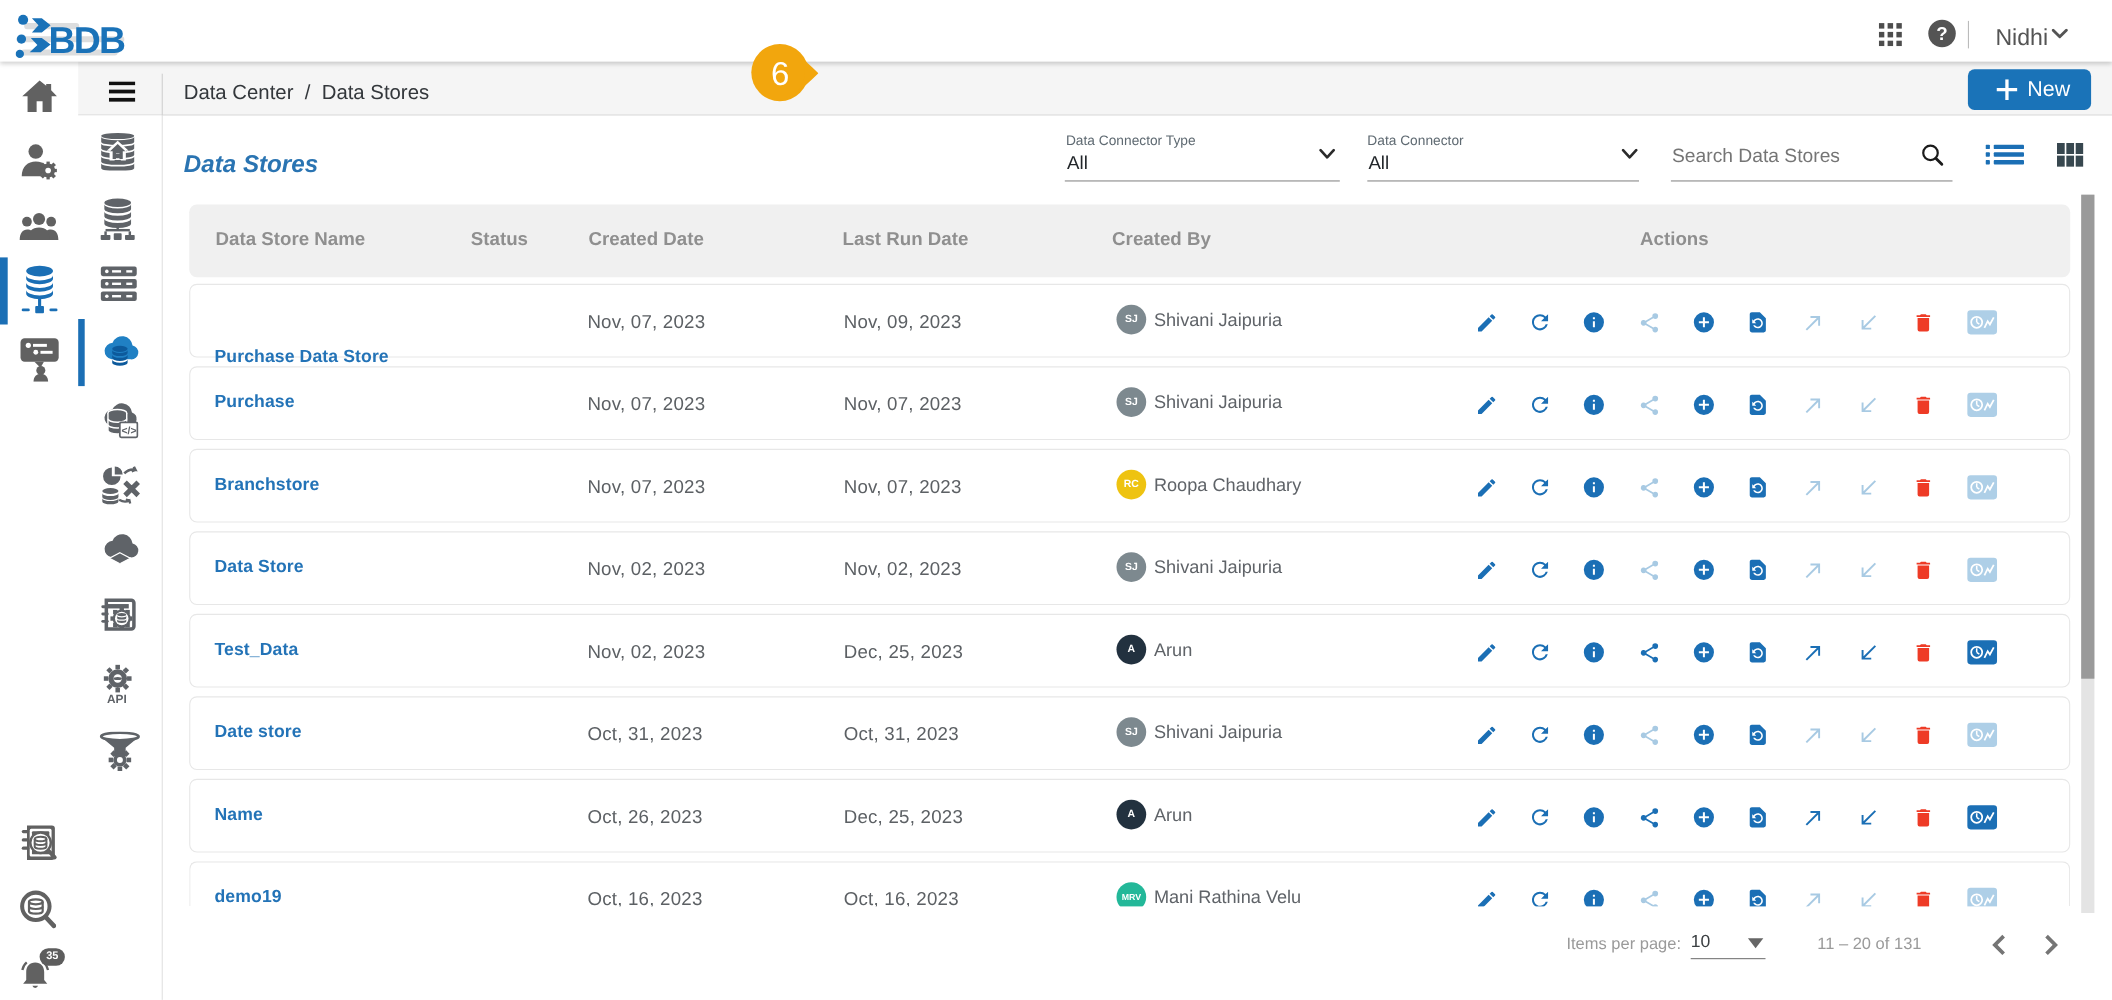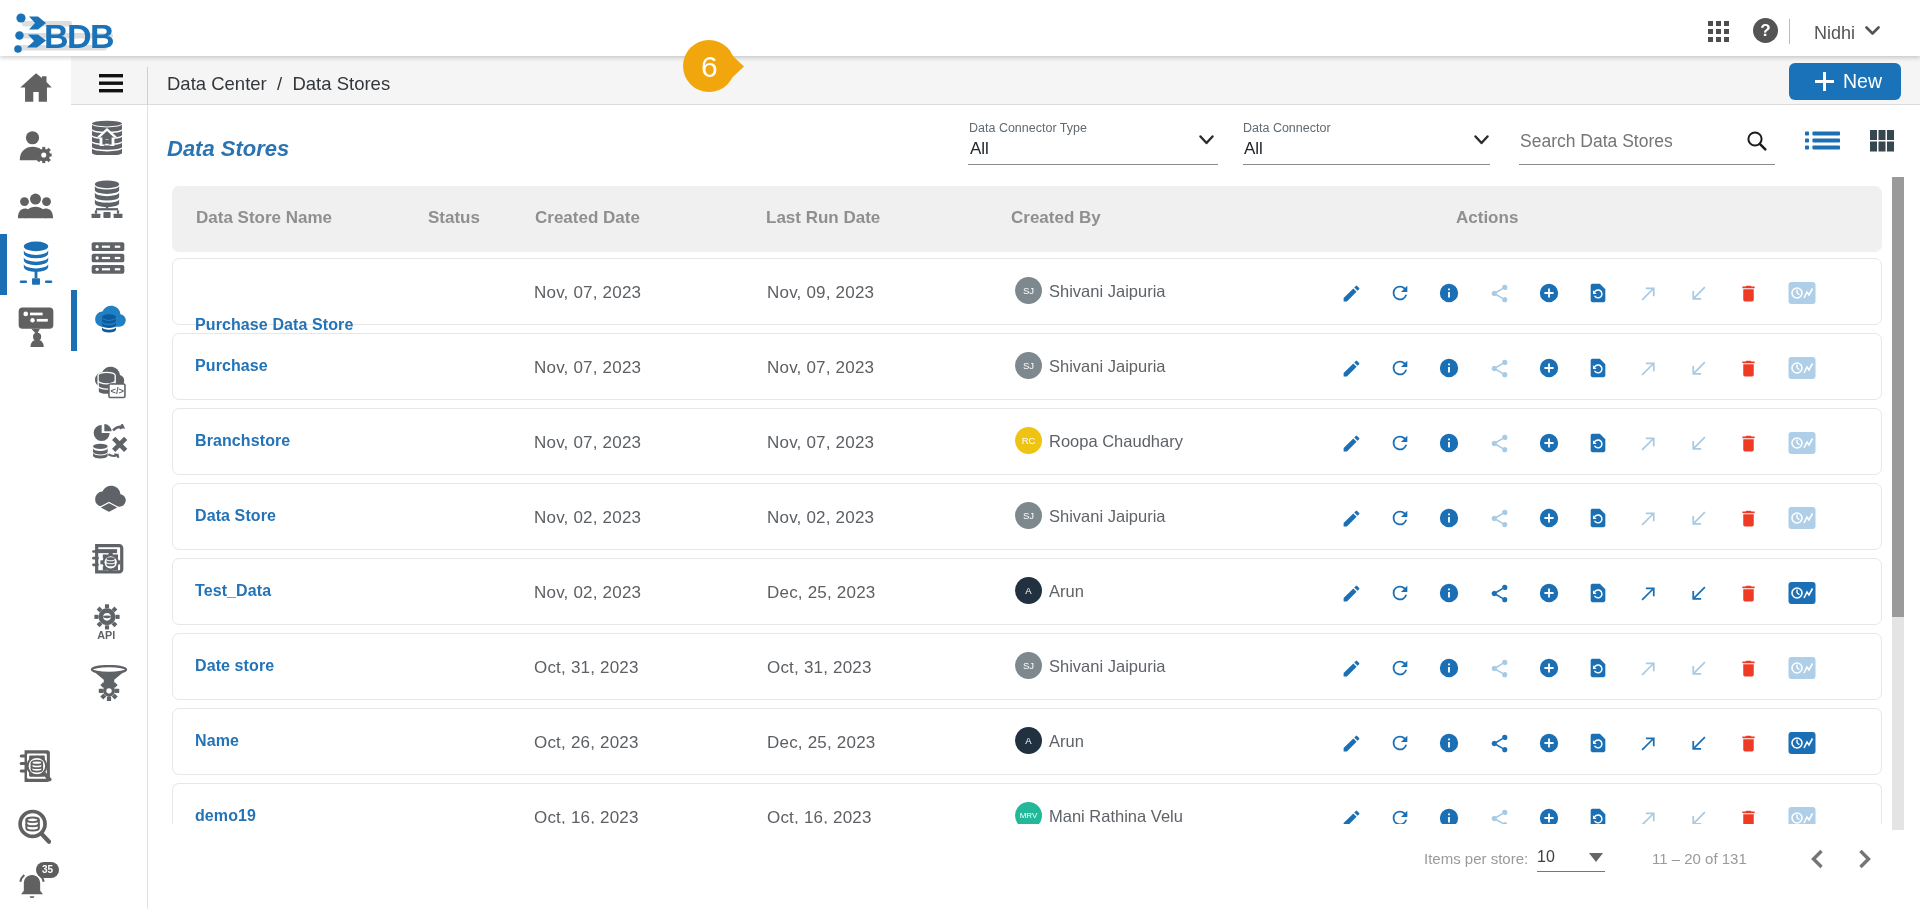--- a/index.html
+++ b/index.html
@@ -18,21 +18,21 @@
   .icell { position:absolute; left:0; width:76px; height:61px; border-bottom:1px solid #ececec; }
   .bluebar { position:absolute; background:#1b6fb5; }
 
   
   .bc { font-size:19px; color:#33373b; }
   .title { font-size:22px; font-weight:bold; color:#2a74b2; }
   .hcell { font-size:17px; font-weight:bold; color:#8f8f8f; }
   .namelink { font-size:16px; font-weight:bold; color:#2373b7; letter-spacing:0.1px; }
   .dateTxt { font-size:17px; color:#5c6064; letter-spacing:0.2px; }
   .byTxt { font-size:16.5px; color:#5f6368; }
-  .avatar { position:absolute; width:27px; height:27px; border-radius:50%; color:#fff; font-size:9.5px; font-weight:normal; display:flex; align-items:center; justify-content:center; }
+  .avatar { position:absolute; width:27px; height:27px; border-radius:50%; color:#fff; font-size:9.5px; font-weight:bold; display:flex; align-items:center; justify-content:center; }
 
   
   .card { position:absolute; left:172px; width:1710px; background:#fff; border:1px solid #e7e7e7; border-radius:7px; }
   #thead { left:172px; top:186px; width:1710px; height:66px; background:#f0f0f0; border-radius:7px; }
 
   
   .ddlabel { font-size:12.5px; color:#5f6a72; }
   .ddvalue { font-size:17px; color:#22262a; }
   .ddline { position:absolute; height:1px; background:#8a8a8a; }
   .searchph { font-size:17.5px; color:#757575; }
@@ -79,21 +79,21 @@
           <rect x="8" y="8" width="5" height="5"></rect>
           <rect x="16" y="8" width="5" height="5"></rect>
         <rect x="0" y="16" width="5" height="5"></rect>
           <rect x="8" y="16" width="5" height="5"></rect>
           <rect x="16" y="16" width="5" height="5"></rect>
       </g>
     </svg>
   </div>
   <div class="abs" style="left:1753px;top:18px;z-index:31;width:25px;height:25px;border-radius:50%;background:#545454;color:#fff;text-align:center;font-size:17px;font-weight:bold;line-height:25px;">?</div>
   <div class="abs" style="left:1789px;top:19px;z-index:31;width:1px;height:25px;background:#bbb;"></div>
-  <div class="abs" style="left:1814px;top:23px;z-index:31;font-size:18px;color:#545454;">Nidhi</div>
+  <div class="abs" style="left:1814px;top:23px;z-index:31;font-size:21px;color:#545454;">Nidhi</div>
   <div class="abs" style="left:1865px;top:26px;z-index:31;line-height:0;">
     <svg width="15" height="10" viewBox="0 0 15 10">
         <path d="M1.5 1.5 L7.5 7.5 L13.5 1.5" fill="none" stroke="#545454" stroke-width="2.6" stroke-linecap="round" stroke-linejoin="round"></path>
       </svg>
   </div>
 
   <div class="abs" id="hamb" style="left:99px;top:74px;z-index:22;line-height:0;">
     <svg width="24" height="19" viewBox="0 0 24 19">
       <rect x="0" y="0" width="24" height="3.4" fill="#111"></rect>
       <rect x="0" y="7.5" width="24" height="3.4" fill="#111"></rect>
@@ -158,21 +158,21 @@
       </g>
     </svg>
   </div>
 
   <div class="abs" id="thead"></div>
   <div class="abs hcell" style="left:196px;top:208px;">Data Store Name</div>
   <div class="abs hcell" style="left:428px;top:208px;">Status</div>
   <div class="abs hcell" style="left:535px;top:208px;">Created Date</div>
   <div class="abs hcell" style="left:766px;top:208px;">Last Run Date</div>
   <div class="abs hcell" style="left:1011px;top:208px;">Created By</div>
-  <div class="abs hcell" style="left:1456px;top:208px;">Actions</div>
+  <div class="abs hcell" style="left:1491px;top:208px;">Actions</div>
 
   <div class="abs" style="left:18px;top:71px;z-index:26;line-height:0;">
     <svg width="36" height="33" viewBox="0 0 24 22">
       <path d="M12 1.5 L1.5 11 h3.2 v9.5 h5.5 v-6.5 h3.6 v6.5 h5.5 V11 h3.2 L19 7.4 V3.5 h-3 v1.2 Z" fill="#616161"></path>
     </svg>
   </div>
   <div class="abs" style="left:17px;top:128px;z-index:26;line-height:0;">
     <svg width="37" height="36" viewBox="0 0 24 24">
       <circle cx="10" cy="6.5" r="4.4" fill="#616161"></circle>
       <path d="M1.5 21.5 c0-6 3.8-9 8.5-9 c2.6 0 4.8 .9 6.3 2.6 l-3 6.4 Z" fill="#616161"></path>
@@ -716,21 +716,21 @@
           <path d="M9 12 L11.4 13.6" stroke="#fff" stroke-width="1.4"></path>
           <path d="M16 17 L19 11 L21 14 L24.5 7.5" stroke="#fff" stroke-width="1.6" fill="none"></path>
         </svg></div>
     </div>
 
   <div class="abs" style="left:148px;top:824px;width:1744px;height:18px;background:#fff;z-index:4;"></div>
 
   <div class="abs" style="left:1892px;top:177px;width:12px;height:653px;background:#e4e4e4;z-index:5;"></div>
   <div class="abs" style="left:1892px;top:177px;width:12px;height:440px;background:#9a9a9a;z-index:6;"></div>
 
-  <div class="abs foot" style="left:1424px;top:850px;">Items per store:</div>
+  <div class="abs foot" style="left:1424px;top:850px;">Items per page:</div>
   <div class="abs" style="left:1537px;top:848px;font-size:16px;color:#3c4043;">10</div>
   <div class="abs" style="left:1537px;top:871px;width:68px;height:1px;background:#777;"></div>
   <div class="abs" style="left:1589px;top:853px;width:0;height:0;border-left:7px solid transparent;border-right:7px solid transparent;border-top:9px solid #666;"></div>
   <div class="abs foot" style="left:1652px;top:850px;">11 – 20 of 131</div>
   <div class="abs" style="left:1810px;top:849px;line-height:0;">
     <svg width="14" height="20" viewBox="0 0 14 20">
         <path d="M11.5 2 L3.5 10 L11.5 18" fill="none" stroke="#757575" stroke-width="3.4"></path>
       </svg>
   </div>
   <div class="abs" style="left:1858px;top:849px;line-height:0;">

